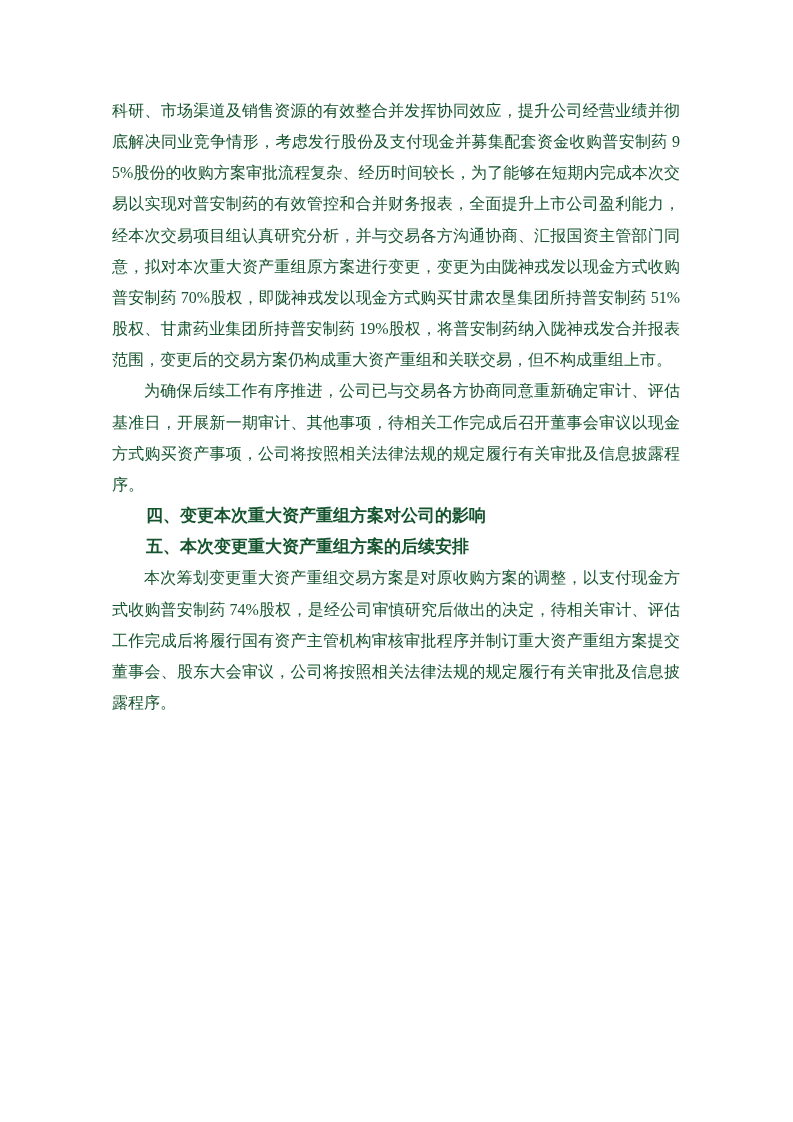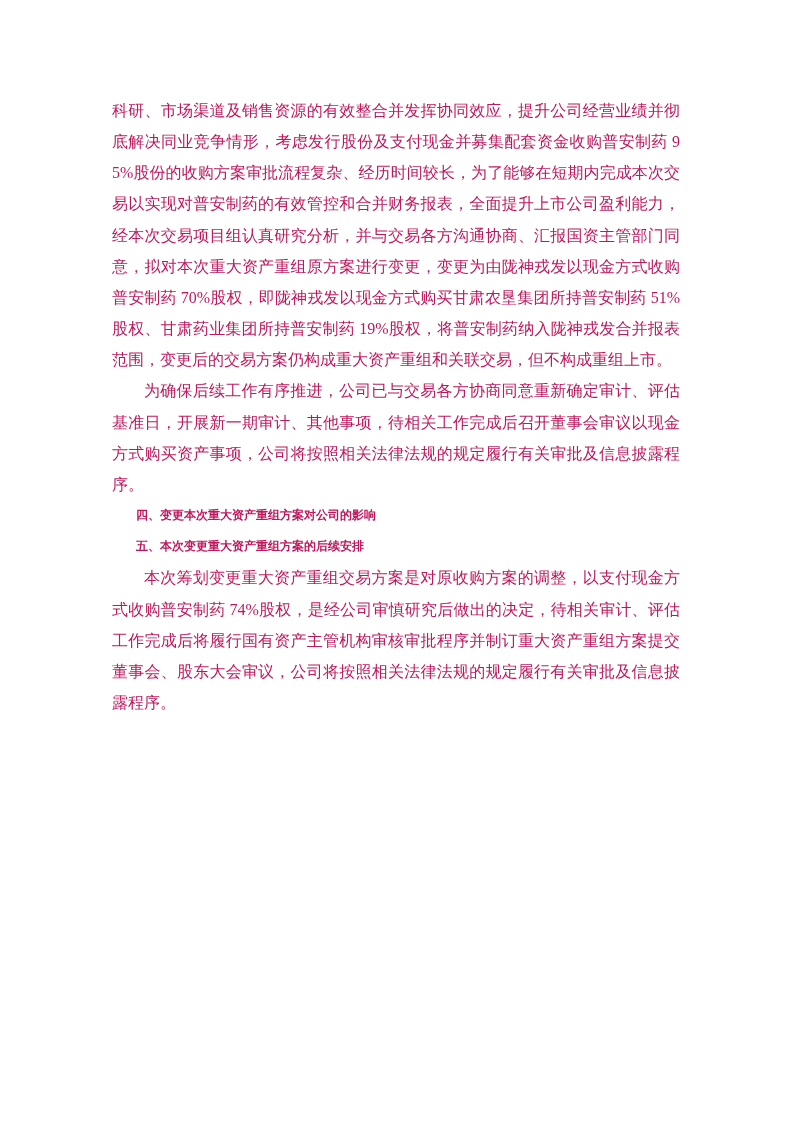--- a/index.html
+++ b/index.html
@@ -15,37 +15,37 @@
     overflow: hidden;
   }
   .content {
     position: absolute;
     left: 112px;
     top: 95px;
     width: 568px;
     font-family: "Liberation Serif", "DejaVu Serif", serif;
     font-size: 16px;
     line-height: 31.15px;
-    color: #be185d;
+    color: #14532d;
     text-align: justify;
     text-justify: inter-ideograph;
   }
   .para {
     margin: 0;
     padding: 0;
     text-indent: 2em;
     word-break: break-all;
   }
   .para.no-indent {
     text-indent: 0;
   }
   .heading {
     margin: 0;
     padding: 0;
-    font-size: 12px;
+    font-size: 17px;
     font-weight: bold;
     text-indent: 2em;
     text-align: left;
     font-family: "Liberation Serif", "DejaVu Serif", serif;
   }
 </style>
 </head>
 <body>
 
 <div class="page">

